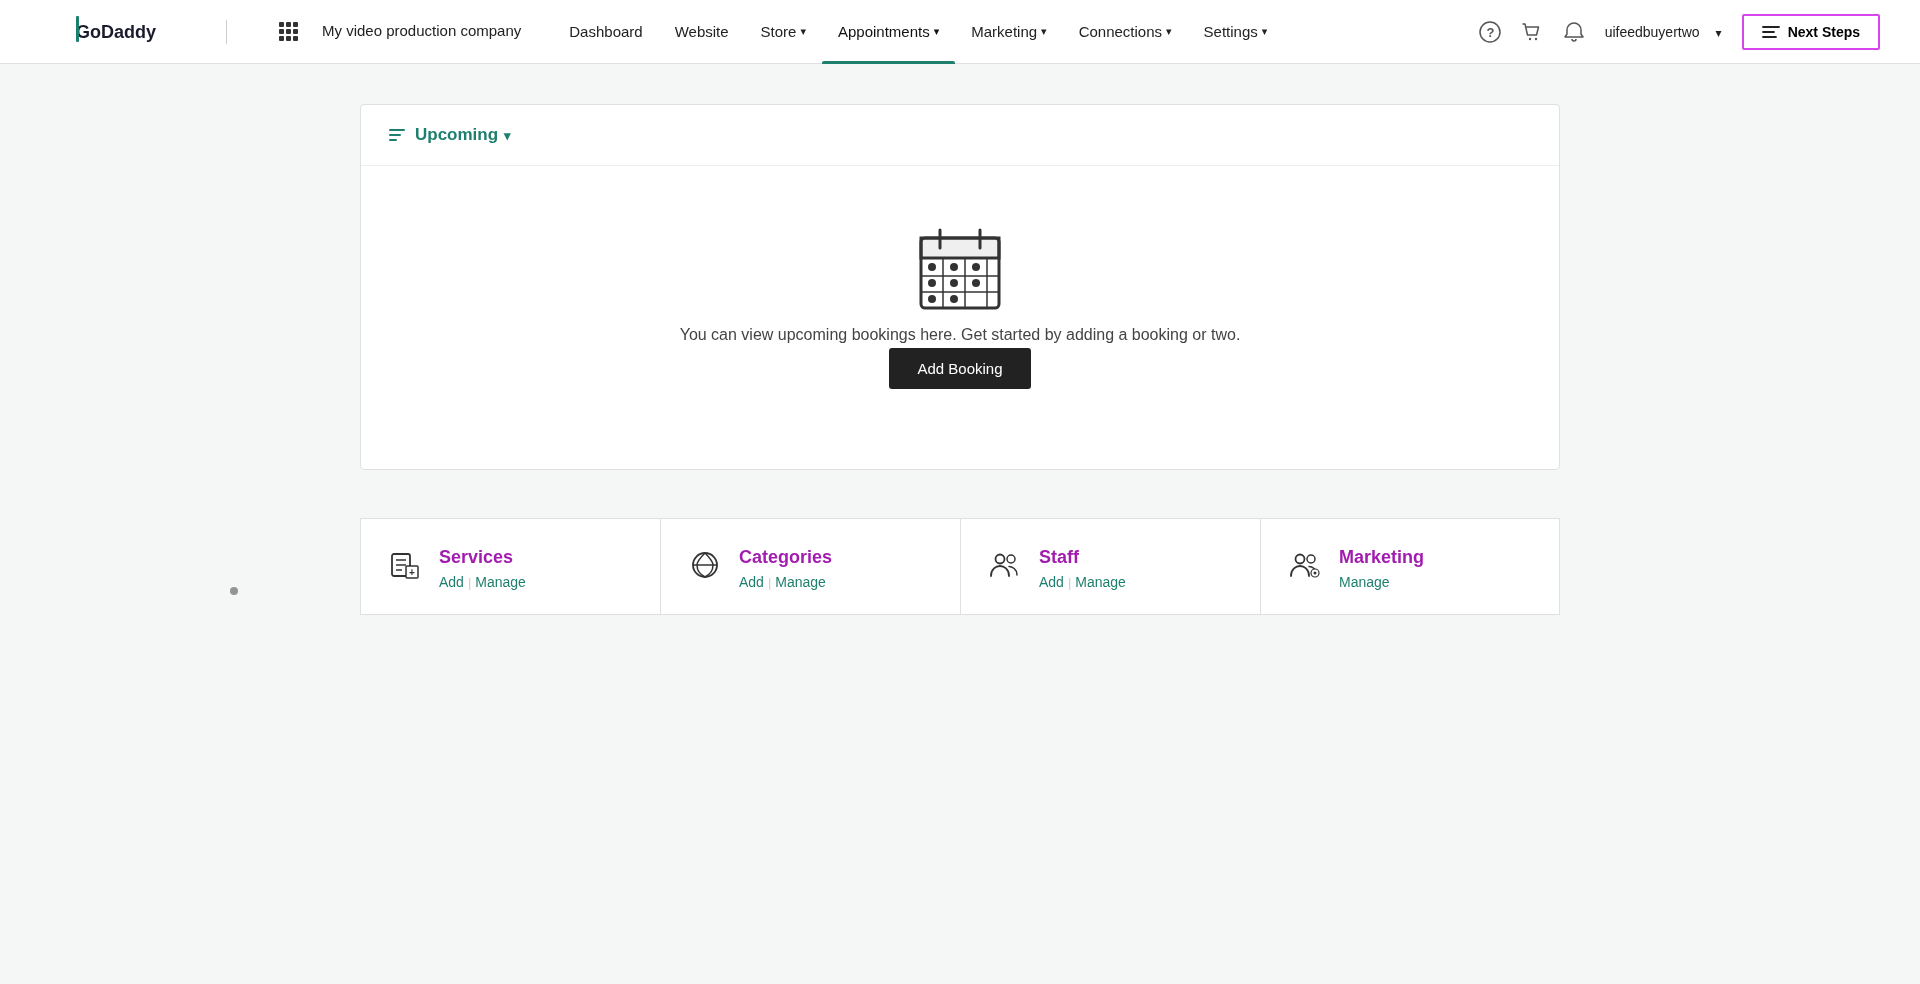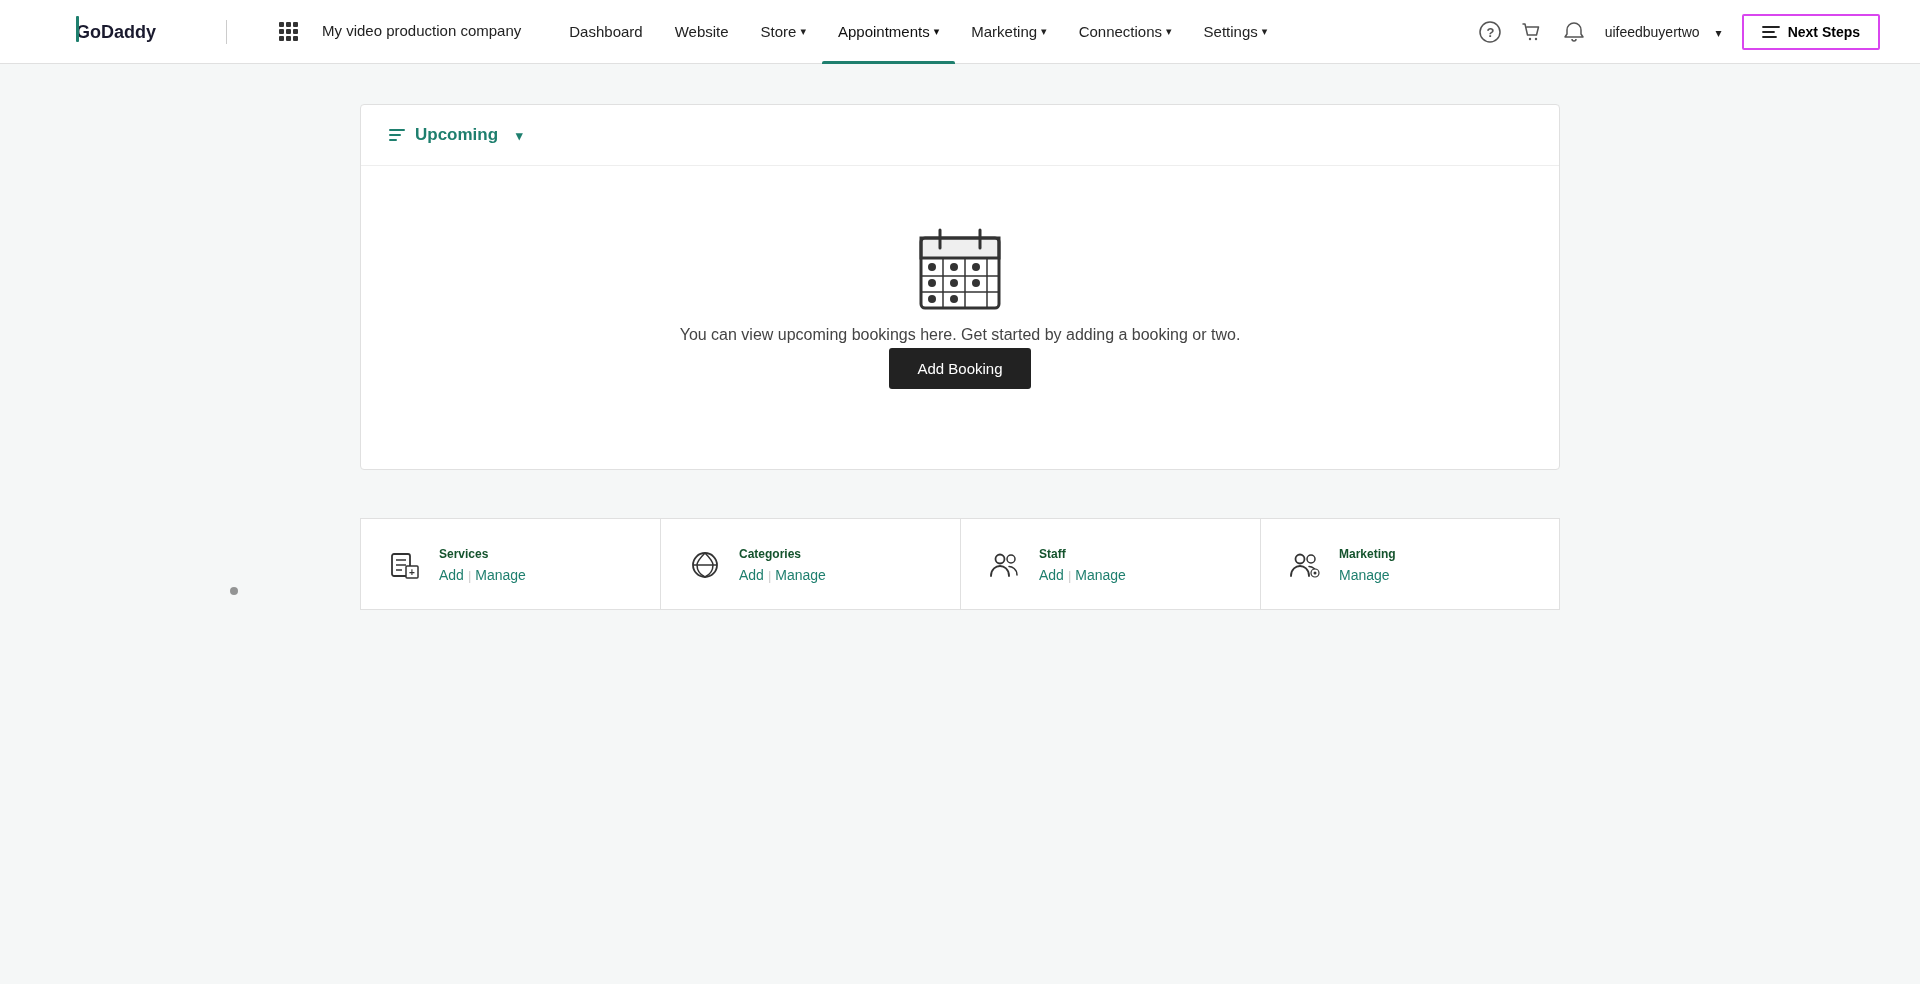--- a/index.html
+++ b/index.html
@@ -165,21 +165,21 @@
     .filter-icon span:nth-child(1) { width: 16px; }
     .filter-icon span:nth-child(2) { width: 12px; }
     .filter-icon span:nth-child(3) { width: 8px; }
 
     .upcoming-label {
       font-size: 17px;
       font-weight: 600;
       color: #1e7f6e;
       display: flex;
       align-items: center;
-      gap: 18px;
+      gap: 6px;
       cursor: pointer;
     }
     .upcoming-label .chev {
       font-size: 13px;
       color: #1e7f6e;
     }
 
     .calendar-empty-state {
       padding: 60px 20px 80px;
       display: flex;
@@ -242,23 +242,23 @@
       margin-top: 2px;
     }
 
     .settings-card-info {
       display: flex;
       flex-direction: column;
       gap: 6px;
     }
 
     .settings-card-name {
-      font-size: 12px;
+      font-size: 18px;
       font-weight: 700;
-      color: #14532d;
+      color: #a21caf;
     }
 
     .settings-card-actions {
       display: flex;
       align-items: center;
       gap: 4px;
     }
 
     .settings-link {
       font-size: 14px;

